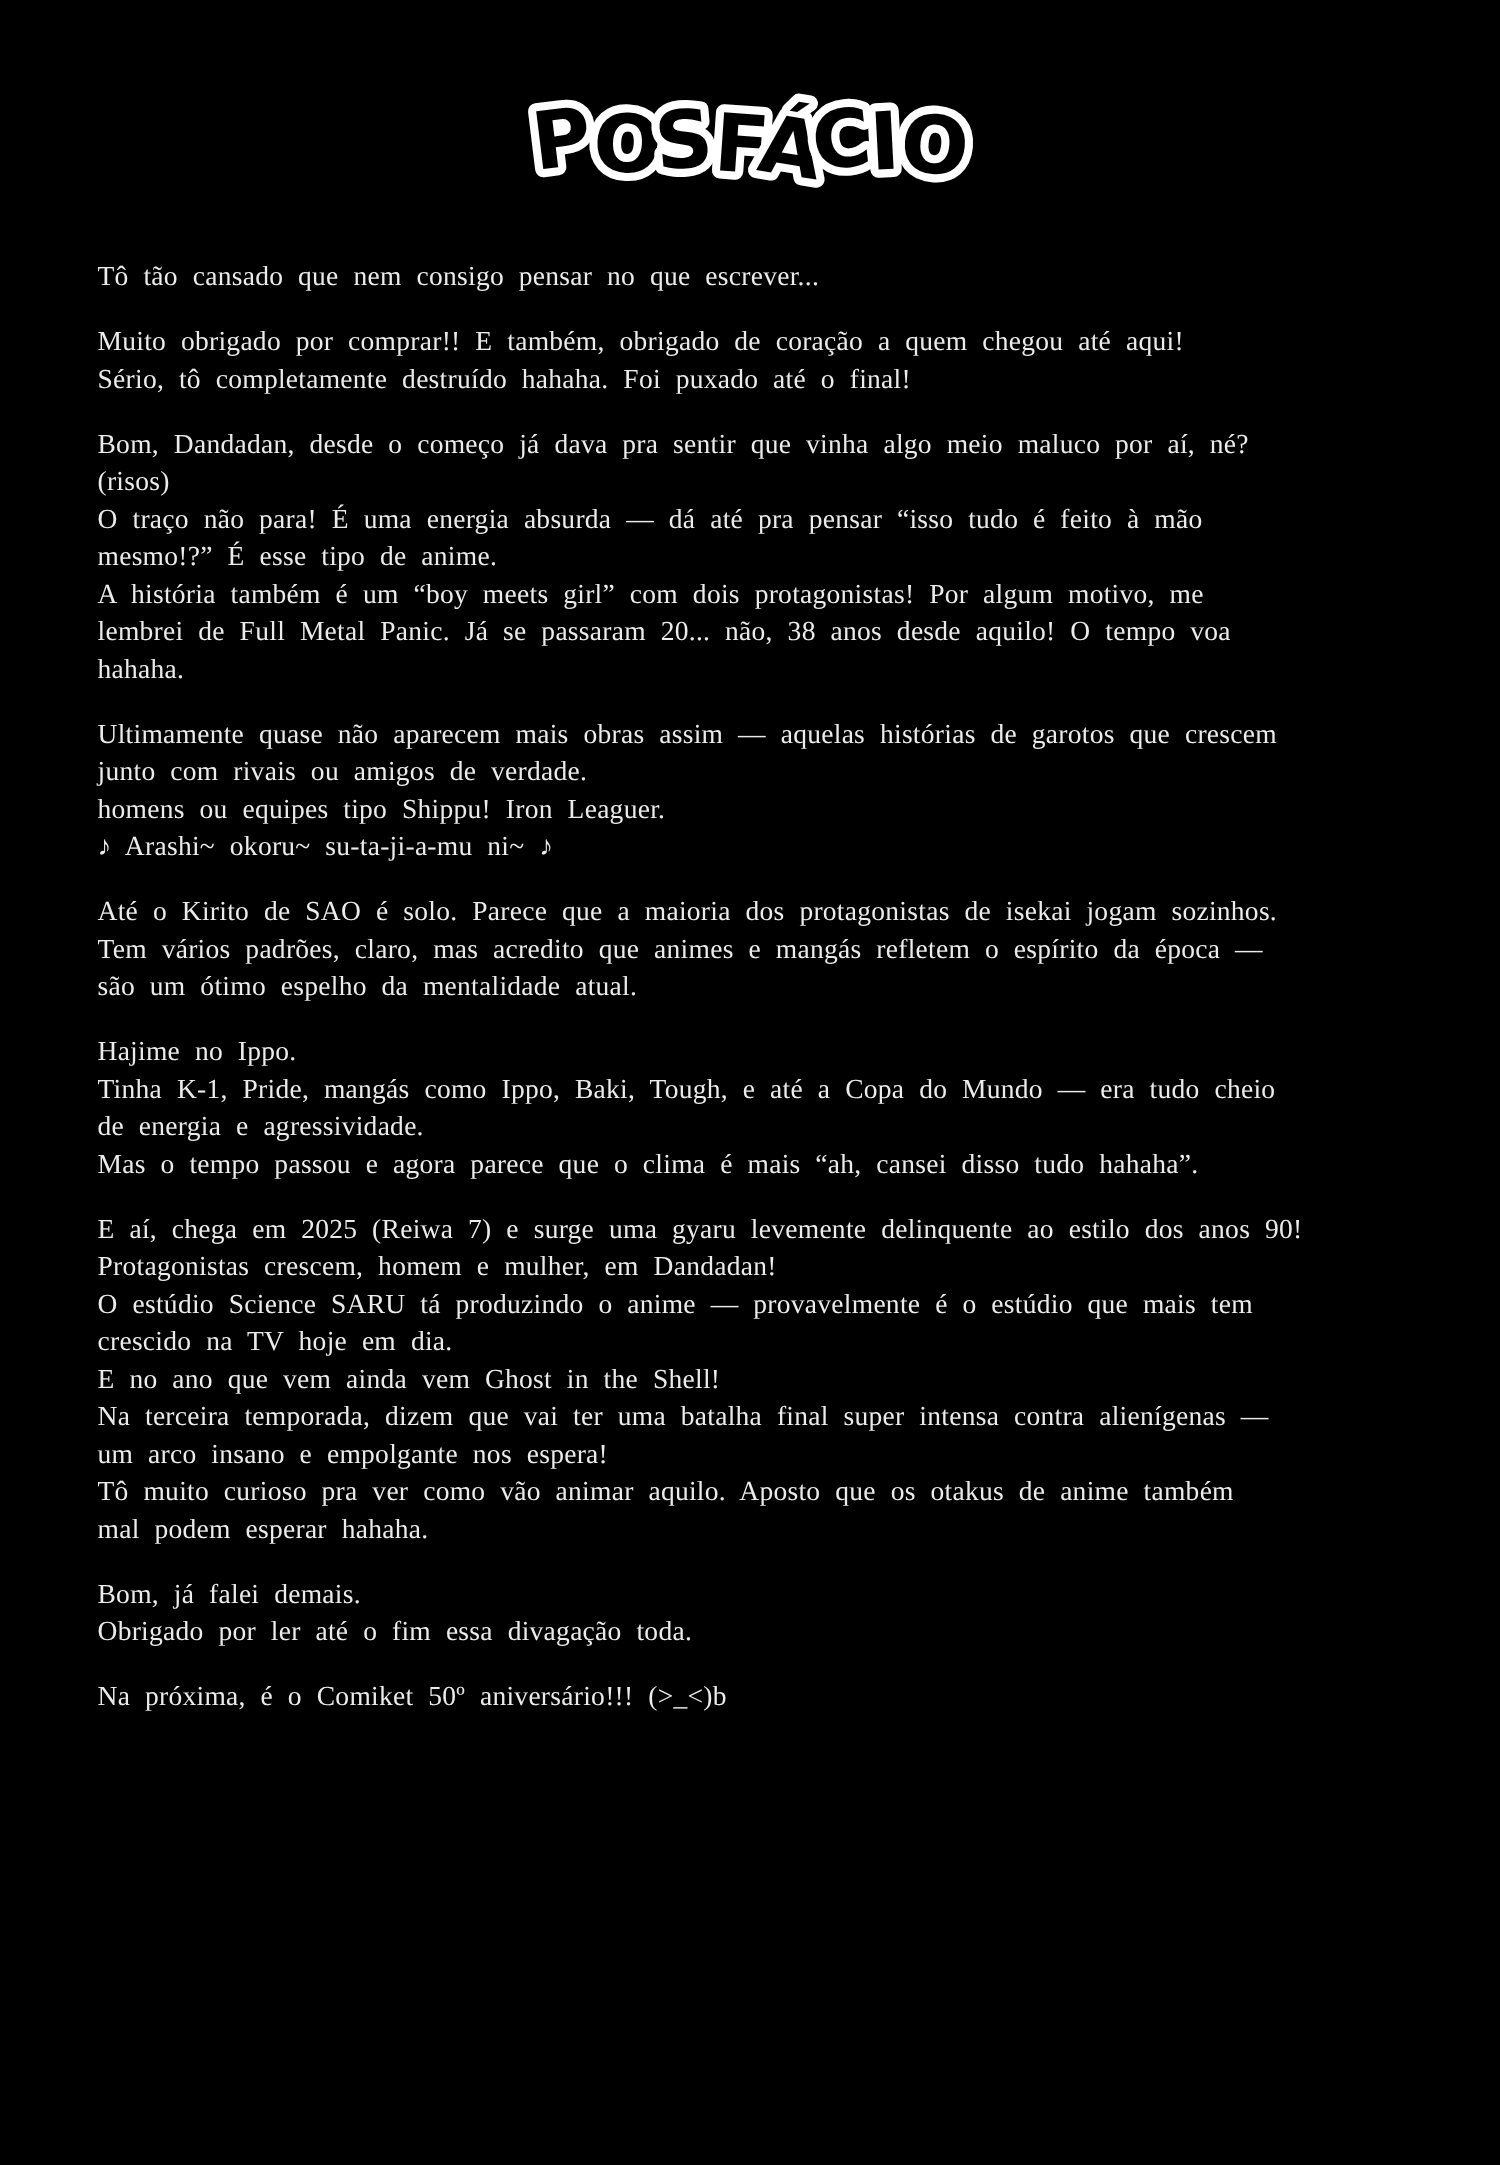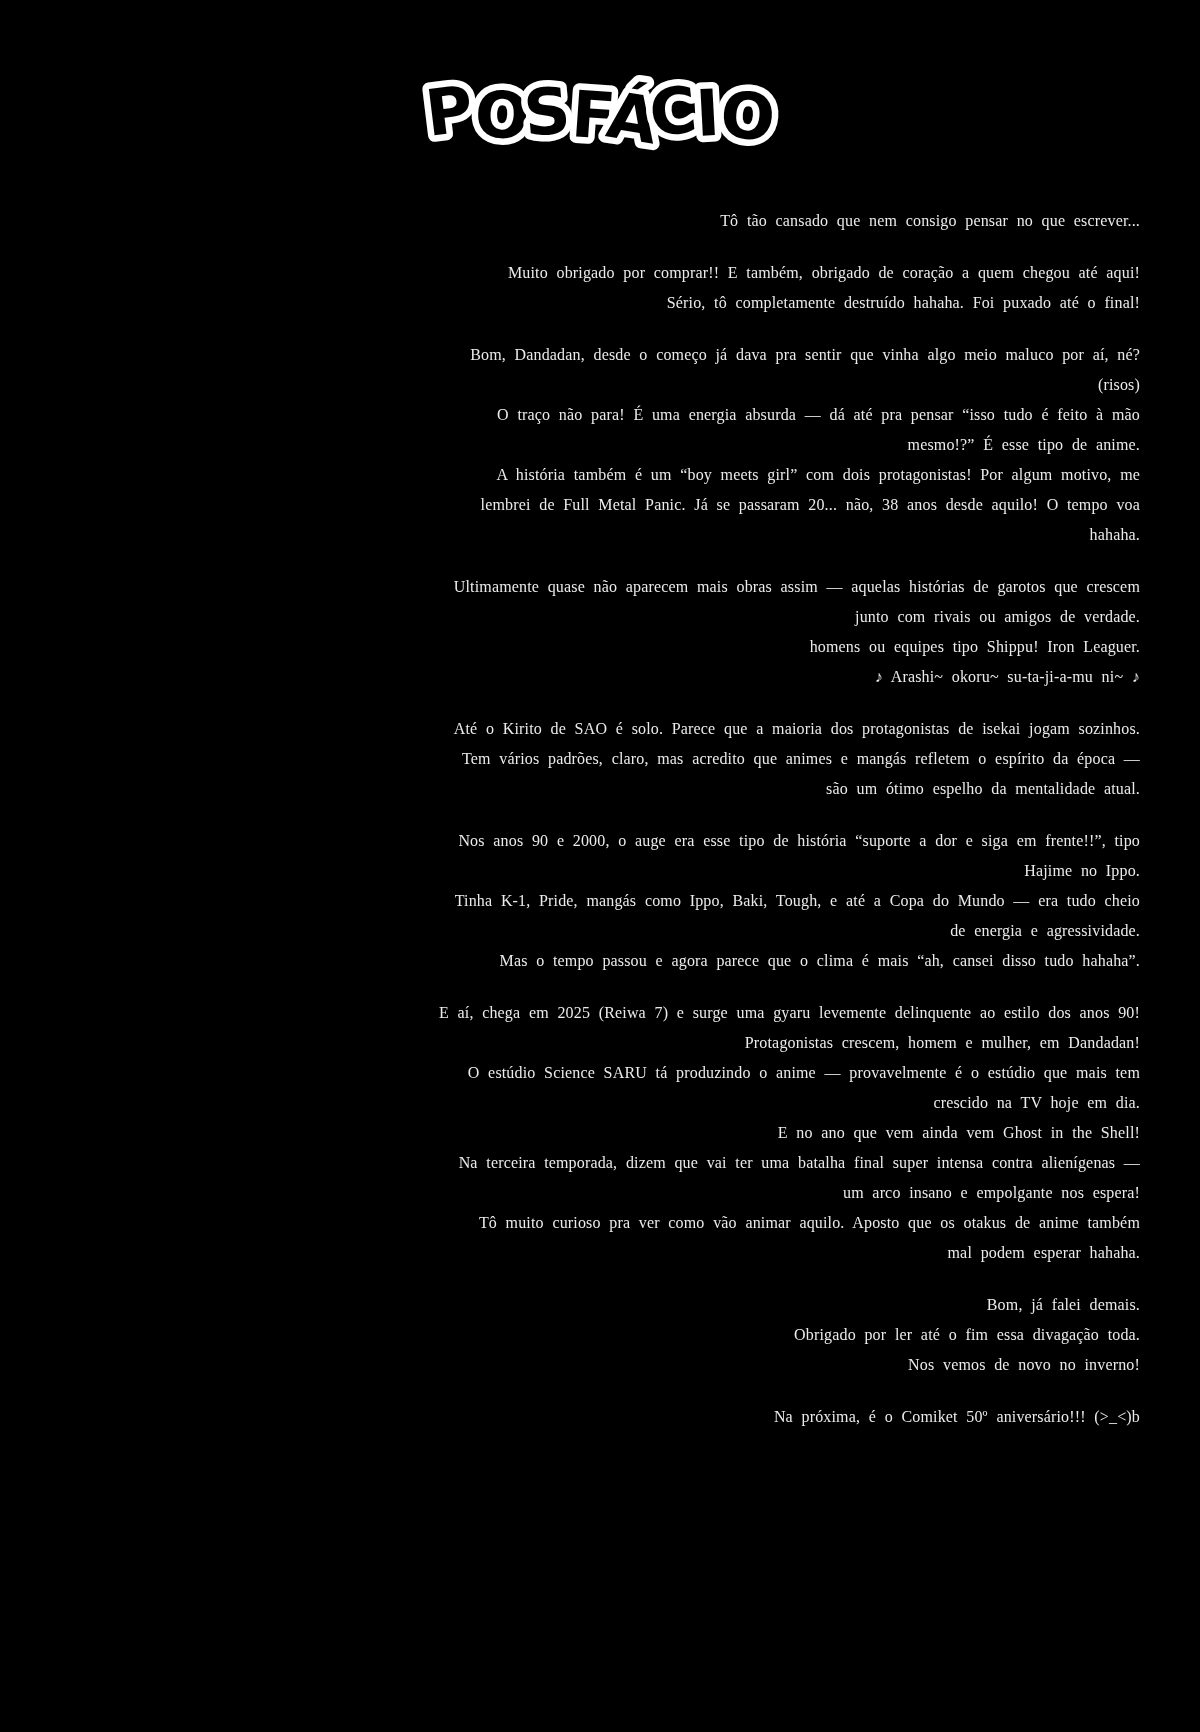--- a/index.html
+++ b/index.html
@@ -33,27 +33,26 @@
   .afterword-body {
     box-sizing: border-box;
     padding: 32px 60px 0 78px;
   }
   .paragraph {
     margin: 0 0 22px 0;
   }
   .sentence {
     margin: 0;
     font-family: "Liberation Serif", "DejaVu Serif", serif;
-    font-size: 16px;
+    font-size: 22px;
     line-height: 30px;
     color: #ebebeb;
     word-spacing: 0.28em;
     letter-spacing: 0.01em;
     white-space: nowrap;
-    text-align: right;
   }
 </style>
 </head>
 <body>
 
 <div class="page">
 
   <div class="title-wrap">
     <svg class="title-svg" width="760" height="132" viewBox="0 0 760 132">
       <text class="title-text" x="380" y="94" text-anchor="middle" font-size="64" letter-spacing="-2" fill="#000000" stroke="#ffffff" stroke-width="13" stroke-linejoin="round" stroke-linecap="round" paint-order="stroke" rotate="-7 3 -5 4 9 -6 -3 5">POSFÁCIO</text>
@@ -82,40 +81,38 @@
         <p class="sentence">junto com rivais ou amigos de verdade.</p>
         <p class="sentence">homens ou equipes tipo Shippu! Iron Leaguer.</p>
         <p class="sentence">♪ Arashi~ okoru~ su-ta-ji-a-mu ni~ ♪</p>
       </div>
       <div class="paragraph">
         <p class="sentence">Até o Kirito de SAO é solo. Parece que a maioria dos protagonistas de isekai jogam sozinhos.</p>
         <p class="sentence">Tem vários padrões, claro, mas acredito que animes e mangás refletem o espírito da época —</p>
         <p class="sentence">são um ótimo espelho da mentalidade atual.</p>
       </div>
       <div class="paragraph">
-        <p class="sentence">Nos anos 90 e 2000, o auge era esse tipo de história “suporte a dor e siga em frente!!”, tipo</p>
         <p class="sentence">Hajime no Ippo.</p>
         <p class="sentence">Tinha K-1, Pride, mangás como Ippo, Baki, Tough, e até a Copa do Mundo — era tudo cheio</p>
         <p class="sentence">de energia e agressividade.</p>
         <p class="sentence">Mas o tempo passou e agora parece que o clima é mais “ah, cansei disso tudo hahaha”.</p>
       </div>
       <div class="paragraph">
         <p class="sentence">E aí, chega em 2025 (Reiwa 7) e surge uma gyaru levemente delinquente ao estilo dos anos 90!</p>
         <p class="sentence">Protagonistas crescem, homem e mulher, em Dandadan!</p>
         <p class="sentence">O estúdio Science SARU tá produzindo o anime — provavelmente é o estúdio que mais tem</p>
         <p class="sentence">crescido na TV hoje em dia.</p>
         <p class="sentence">E no ano que vem ainda vem Ghost in the Shell!</p>
         <p class="sentence">Na terceira temporada, dizem que vai ter uma batalha final super intensa contra alienígenas —</p>
         <p class="sentence">um arco insano e empolgante nos espera!</p>
         <p class="sentence">Tô muito curioso pra ver como vão animar aquilo. Aposto que os otakus de anime também</p>
         <p class="sentence">mal podem esperar hahaha.</p>
       </div>
       <div class="paragraph">
         <p class="sentence">Bom, já falei demais.</p>
         <p class="sentence">Obrigado por ler até o fim essa divagação toda.</p>
-        <p class="sentence">Nos vemos de novo no inverno!</p>
       </div>
       <div class="paragraph">
         <p class="sentence">Na próxima, é o Comiket 50º aniversário!!! (&gt;_&lt;)b</p>
       </div>
     </main>
 
 </div>
 
 </body></html>

